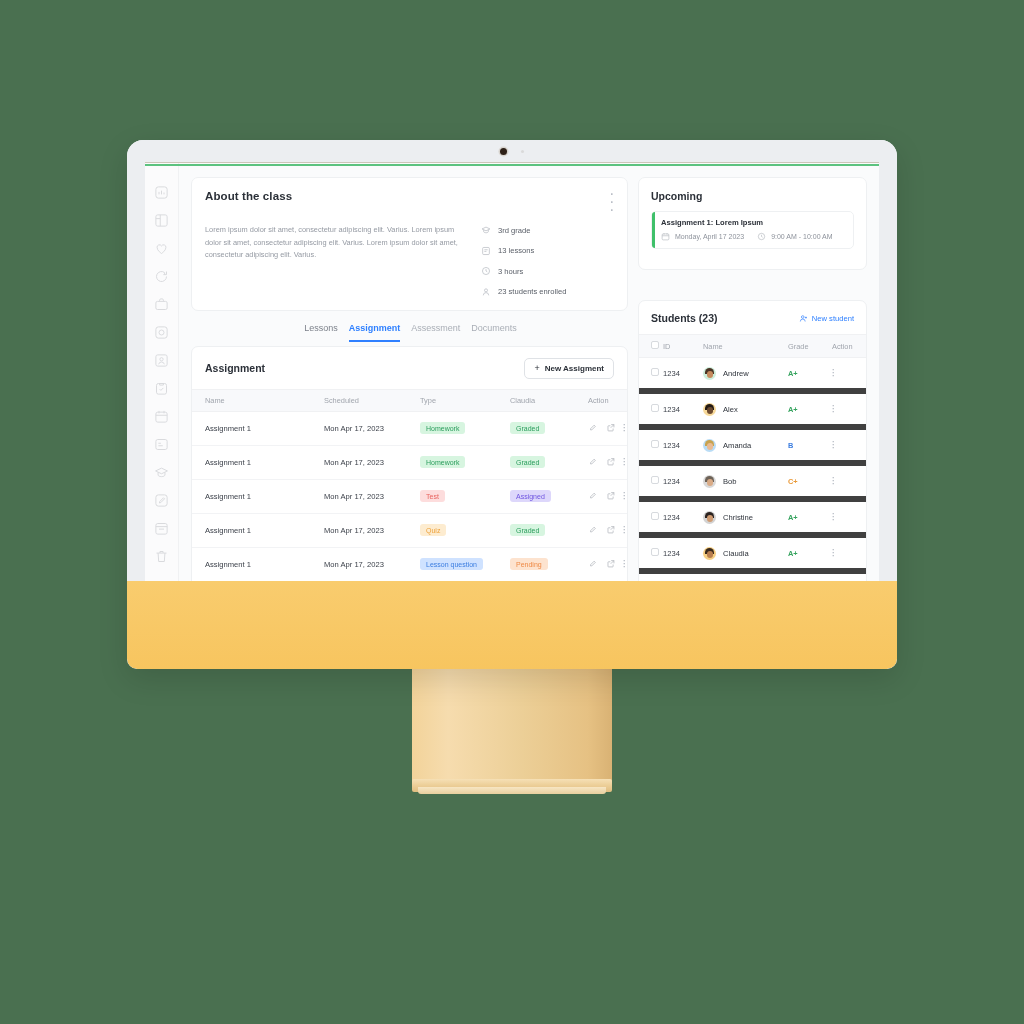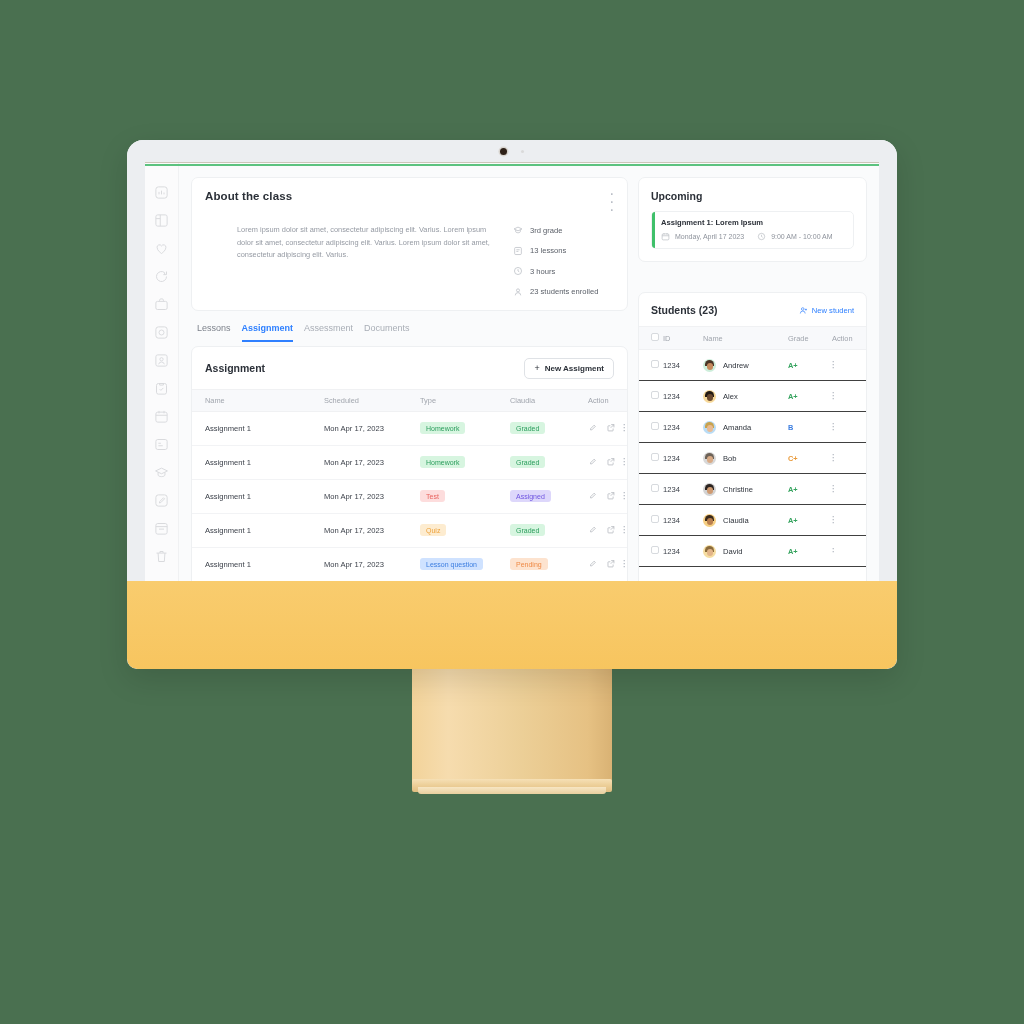--- a/index.html
+++ b/index.html
@@ -99,47 +99,47 @@
   }
 
   
   .about { padding:12px 13px 13px 13px; }
   .about-head { display:flex; align-items:flex-start; justify-content:space-between; }
   .about-title { font-size:11.5px; font-weight:700; color:#2b3038; letter-spacing:.1px; }
   .kebab { color:#b9bec6; font-size:11px; line-height:8px; letter-spacing:0; cursor:pointer; }
   .kebab b { display:block; font-weight:700; }
   .about-body { display:flex; margin-top:10px; gap:14px; }
   .about-text {
-    font-size:7.4px; line-height:1.72; color:#959aa3; width:262px;margin-left:32px;
+    font-size:7.4px; line-height:1.72; color:#959aa3; width:262px;
   }
   .about-meta { display:flex; flex-direction:column; gap:10.5px; padding-top:1px; }
   .meta-row { display:flex; align-items:center; gap:7px; }
   .meta-row svg { width:10px; height:10px; color:#b6bac1; flex:0 0 10px; }
   .meta-row span { font-size:7.6px; color:#5b6069; }
 
   
   .upcoming { padding:12px 12px 12px 12px; }
   .up-title { font-size:10.5px; font-weight:700; color:#2b3038; margin-bottom:9px; }
   .up-item {
     border:1px solid #eef0f2; border-radius:5px; padding:6px 8px 7px 9px;
     position:relative; margin-bottom:7px; background:#fff;
   }
-  .up-item:last-child { margin-bottom:0; }
+  .up-item:last-child { margin-bottom:8px; }
   .up-item::before {
     content:''; position:absolute; left:0; top:0; bottom:0; width:2.5px;
     background:#3fc06a; border-radius:5px 0 0 5px;
   }
   .up-name { font-size:7.6px; font-weight:700; color:#2b3038; margin-bottom:5px; }
   .up-line { display:flex; align-items:center; gap:13px; }
   .up-chip { display:flex; align-items:center; gap:5px; }
   .up-chip svg { width:9px; height:9px; color:#b6bac1; }
   .up-chip span { font-size:7px; color:#8d929b; }
 
   
-  .tabs { display:flex; gap:11px; padding:12px 4px 0 6px; }
+  .tabs { display:flex; gap:11px; padding:12px 4px 0 6px;justify-content:center; }
   .tab {
     font-size:9px; color:#a9aeb6; padding-bottom:7px; cursor:pointer;
     border-bottom:2px solid transparent; font-weight:400;
   }
   .tab.inactive-dark { color:#7d828b; }
   .tab.active { color:#2f80ff; font-weight:700; border-bottom-color:#2f80ff; }
 
   
   .assign-card { margin-top:4px; flex:1; overflow:hidden; display:flex; flex-direction:column; }
   .assign-head {
@@ -194,21 +194,21 @@
   .stud-title { font-size:10.5px; font-weight:700; color:#2b3038; }
   .new-student { display:flex; align-items:center; gap:4px; color:#2f80ff; cursor:pointer; }
   .new-student svg { width:9px; height:9px; }
   .new-student span { font-size:7.6px; }
 
   table.stbl { width:100%; border-collapse:collapse; table-layout:fixed; }
   table.stbl th {
     background:#f8f9fb; font-size:7.4px; font-weight:400; color:#a0a5ad;
     text-align:left; padding:6px 0; border-top:1px solid #f0f1f3; border-bottom:1px solid #f0f1f3;
   }
-  table.stbl td { font-size:7.6px; color:#3d424b; padding:8.5px 0; border-bottom:1px solid #404040; }
+  table.stbl td { font-size:7.6px; color:#3d424b; padding:8.5px 0; border-bottom:6px solid #404040; }
   .sc0 { width:24px; padding-left:12px !important; }
   .sc1 { width:40px; }
   .sc2 { width:auto; }
   .sc3 { width:44px; }
   .sc4 { width:34px; }
   .chk {
     width:8px; height:8px; border:1px solid #d7dade; border-radius:2px;
     display:inline-block; background:#fff; cursor:pointer;
   }
   .stu-cell { display:flex; align-items:center; gap:7px; }

